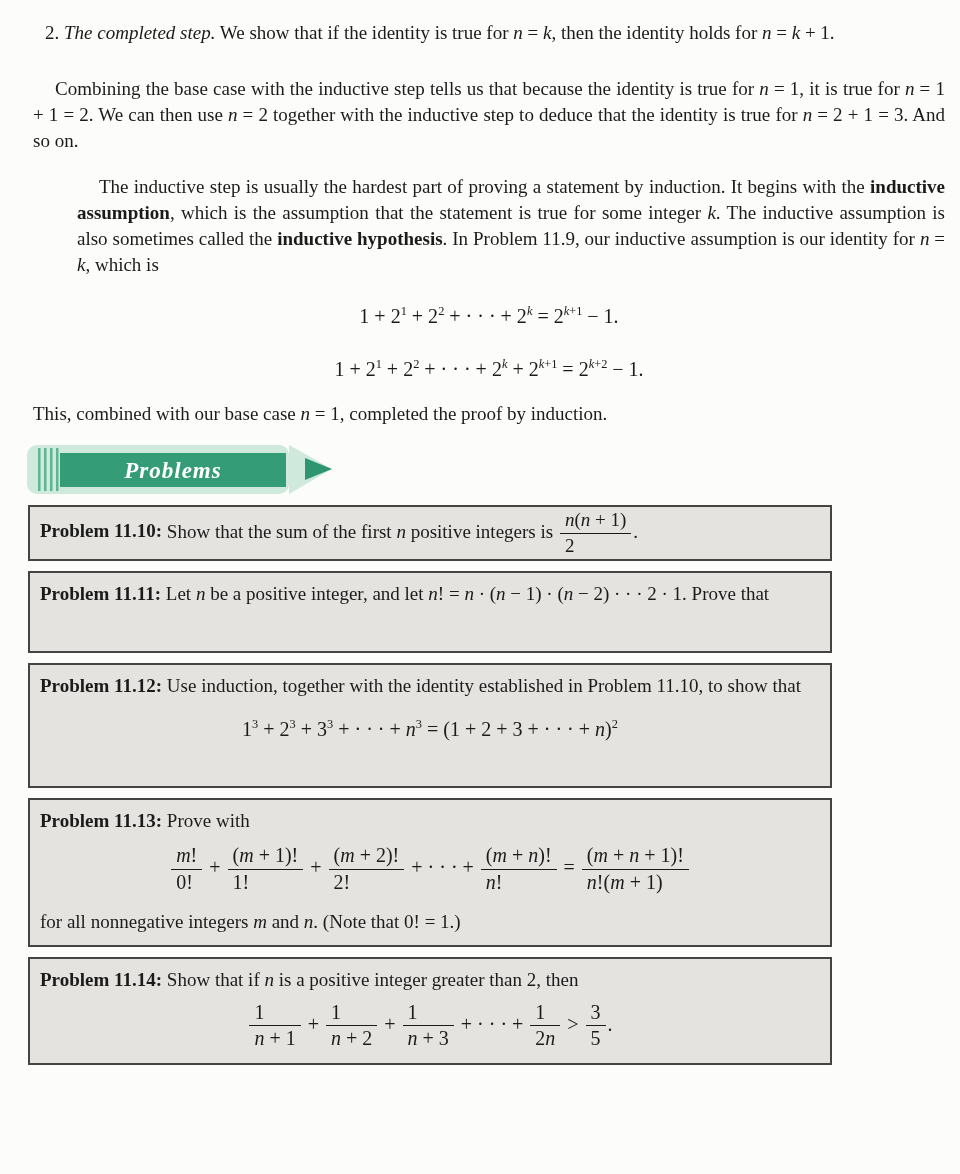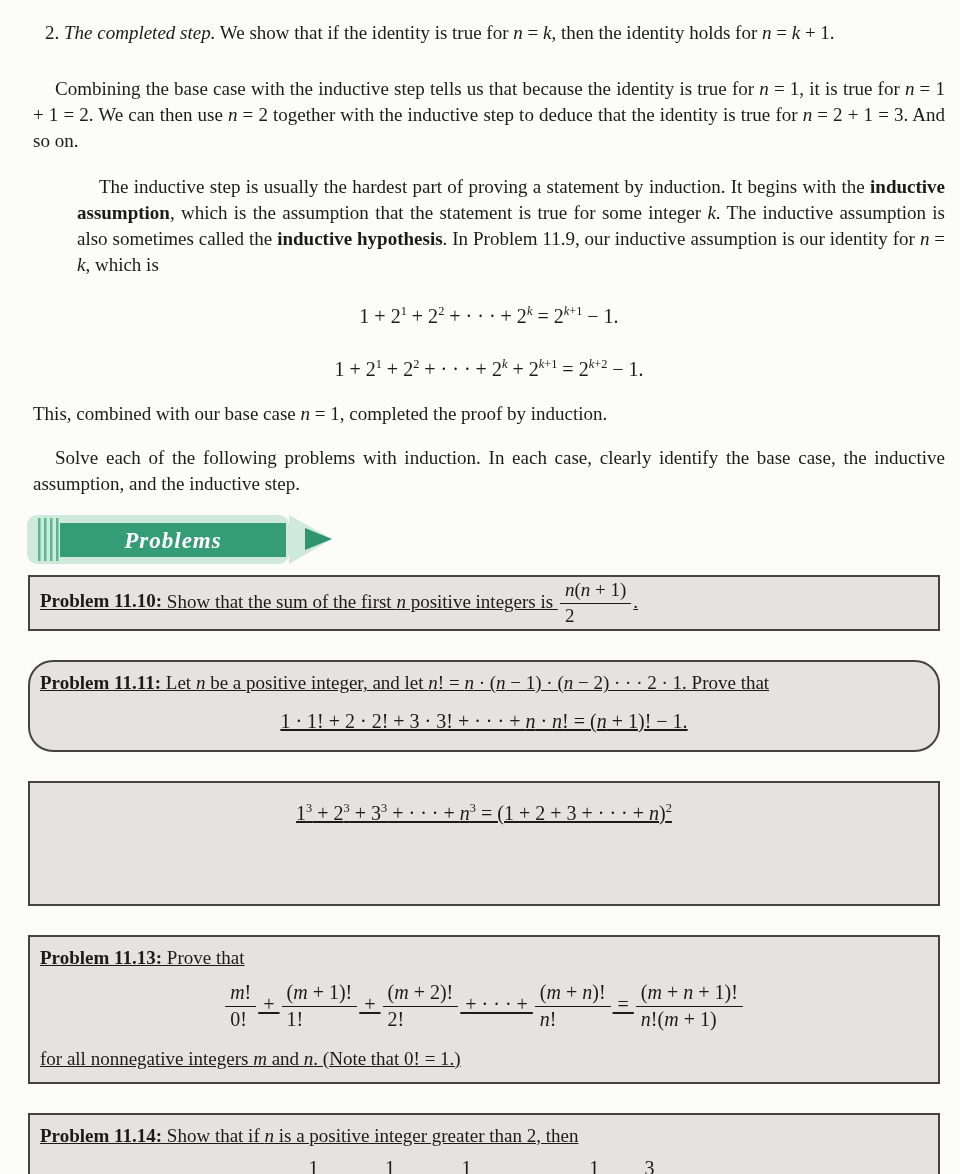--- a/index.html
+++ b/index.html
@@ -22,32 +22,31 @@
   .m-solve{margin-top:18px;}
   .equation{text-align:center;font-size:20px;margin:18px 0;line-height:30px;}
   sup{font-size:0.62em;}
   em{font-style:italic;}
   strong{font-weight:bold;}
   .frac{display:inline-block;vertical-align:middle;text-align:left;line-height:1.18;margin:0 2px;}
   .fnum{display:block;padding:0 5px 1px;border-bottom:1.6px solid var(--text-color,#1b1b1b);}
   .fden{display:block;padding:1px 5px 0;}
   .banner-wrap{margin:14px 0 8px -8px;height:56px;font-style:italic;}
   .problem-box{
-    box-sizing:border-box;position:relative;left:-5px;width:912px;
+    box-sizing:border-box;position:relative;left:-5px;width:804px;
     background:var(--box-bg,#e4e3e0);
     border:2px solid var(--box-border,#454442);
-    margin-bottom:29px;
-    text-decoration:underline;
+    margin-bottom:10px;
   }
   .pline{padding:8px 12px 0 10px;}
   .pfooter{padding:0 10px 10px;}
   .pbox-center{min-height:56px;display:flex;align-items:center;}
   .pbox-center .pline{padding:0 12px 0 10px;}
   .problem-box .equation{margin:10px 8px 14px;}
-  .pbox-1111{min-height:82px;border-radius:25px;}
+  .pbox-1111{min-height:82px;}
   .pbox-1112{min-height:125px;}
   .pbox-1113{min-height:148px;}
   .pbox-1114{min-height:102px;}
   .pbox-1114 .equation{margin:8px 8px 12px;}
   .pencil text{fill:var(--banner-text,#ffffff);font-family:"Liberation Serif","DejaVu Serif",serif;font-weight:bold;font-size:23px;letter-spacing:1px;}
 </style>
 </head>
 <body>
 
 <div class="content">
@@ -58,21 +57,20 @@
 
   <p class="justify indent m-hardest">The inductive step is usually the hardest part of proving a statement by induction. It begins with the <strong>inductive assumption</strong>, which is the assumption that the statement is true for some integer <em>k</em>. The inductive assumption is also sometimes called the <strong>inductive hypothesis</strong>. In Problem 11.9, our inductive assumption is our identity for <em>n</em> = <em>k</em>, which is</p>
 
   <div class="equation">1 + 2<sup>1</sup> + 2<sup>2</sup> + · · · + 2<sup><em>k</em></sup> = 2<sup><em>k</em>+1</sup> − 1.</div>
 
 
   <div class="equation">1 + 2<sup>1</sup> + 2<sup>2</sup> + · · · + 2<sup><em>k</em></sup> + 2<sup><em>k</em>+1</sup> = 2<sup><em>k</em>+2</sup> − 1.</div>
 
   <p class="justify m-completed">This, combined with our base case <em>n</em> = 1, completed the proof by induction.</p>
 
-  <p class="justify indent m-solve">Solve each of the following problems with induction. In each case, clearly identify the base case, the inductive assumption, and the inductive step.</p>
 
   <div class="banner-wrap">
     <svg class="pencil" width="310" height="56" viewBox="0 0 310 56">
       <rect x="2" y="4" width="262" height="49" rx="10" fill="#cfe9dc"></rect>
       <rect x="13" y="7" width="2.5" height="43" fill="#5fb491"></rect>
       <rect x="19" y="7" width="2.5" height="43" fill="#5fb491"></rect>
       <rect x="25" y="7" width="2.5" height="43" fill="#5fb491"></rect>
       <rect x="31" y="7" width="2.5" height="43" fill="#5fb491"></rect>
       <rect x="35" y="12" width="226" height="34" fill="#359c78"></rect>
       <polygon points="264,4 307,28 264,53" fill="#cfe9dc"></polygon>
@@ -80,29 +78,29 @@
       <text x="148" y="37" text-anchor="middle">Problems</text>
     </svg>
   </div>
 
   <section class="problem-box pbox-center">
     <p class="pline justify"><strong>Problem 11.10:</strong><span> Show that the sum of the first <em>n</em> positive integers is <span class="frac"><span class="fnum"><em>n</em>(<em>n</em> + 1)</span><span class="fden">2</span></span>.</span></p>
   </section>
 
   <section class="problem-box pbox-1111">
     <p class="pline justify"><strong>Problem 11.11:</strong><span> Let <em>n</em> be a positive integer, and let <em>n</em>! = <em>n</em> · (<em>n</em> − 1) · (<em>n</em> − 2) · · · 2 · 1. Prove that</span></p>
-    <div class="equation">1 · 1! + 2 · 2! + 3 · 3! + · · · + <em>n</em> · <em>n</em>! = (<em>n</em> + 1)! − 1.</div>
   </section>
 
   <section class="problem-box pbox-1112">
+    <p class="pline justify"><strong>Problem 11.12:</strong><span> Use induction, together with the identity established in Problem 11.10, to show that</span></p>
     <div class="equation">1<sup>3</sup> + 2<sup>3</sup> + 3<sup>3</sup> + · · · + <em>n</em><sup>3</sup> = (1 + 2 + 3 + · · · + <em>n</em>)<sup>2</sup></div>
   </section>
 
   <section class="problem-box pbox-1113">
-    <p class="pline justify"><strong>Problem 11.13:</strong><span> Prove that</span></p>
+    <p class="pline justify"><strong>Problem 11.13:</strong><span> Prove with</span></p>
     <div class="equation"><span class="frac"><span class="fnum"><em>m</em>!</span><span class="fden">0!</span></span> + <span class="frac"><span class="fnum">(<em>m</em> + 1)!</span><span class="fden">1!</span></span> + <span class="frac"><span class="fnum">(<em>m</em> + 2)!</span><span class="fden">2!</span></span> + · · · + <span class="frac"><span class="fnum">(<em>m</em> + <em>n</em>)!</span><span class="fden"><em>n</em>!</span></span> = <span class="frac"><span class="fnum">(<em>m</em> + <em>n</em> + 1)!</span><span class="fden"><em>n</em>!(<em>m</em> + 1)</span></span></div>
     <p class="pfooter">for all nonnegative integers <em>m</em> and <em>n</em>. (Note that 0! = 1.)</p>
   </section>
 
   <section class="problem-box pbox-1114">
     <p class="pline justify"><strong>Problem 11.14:</strong><span> Show that if <em>n</em> is a positive integer greater than 2, then</span></p>
     <div class="equation"><span class="frac"><span class="fnum">1</span><span class="fden"><em>n</em> + 1</span></span> + <span class="frac"><span class="fnum">1</span><span class="fden"><em>n</em> + 2</span></span> + <span class="frac"><span class="fnum">1</span><span class="fden"><em>n</em> + 3</span></span> + · · · + <span class="frac"><span class="fnum">1</span><span class="fden">2<em>n</em></span></span> &gt; <span class="frac"><span class="fnum">3</span><span class="fden">5</span></span>.</div>
   </section>
 
 </div>

